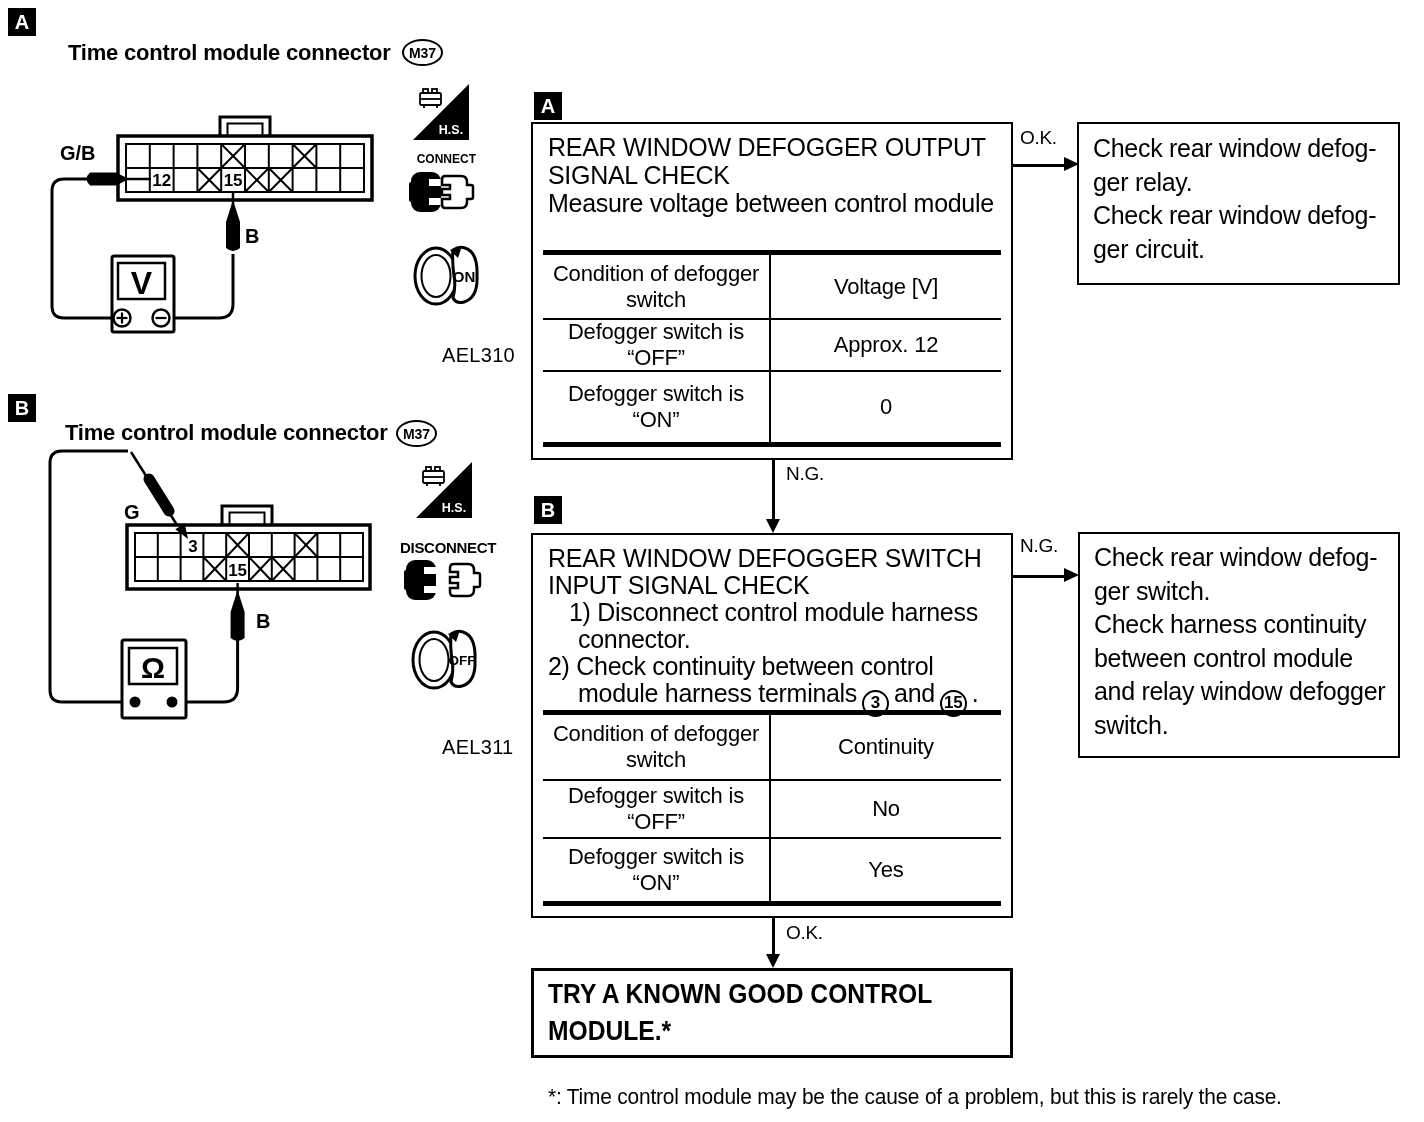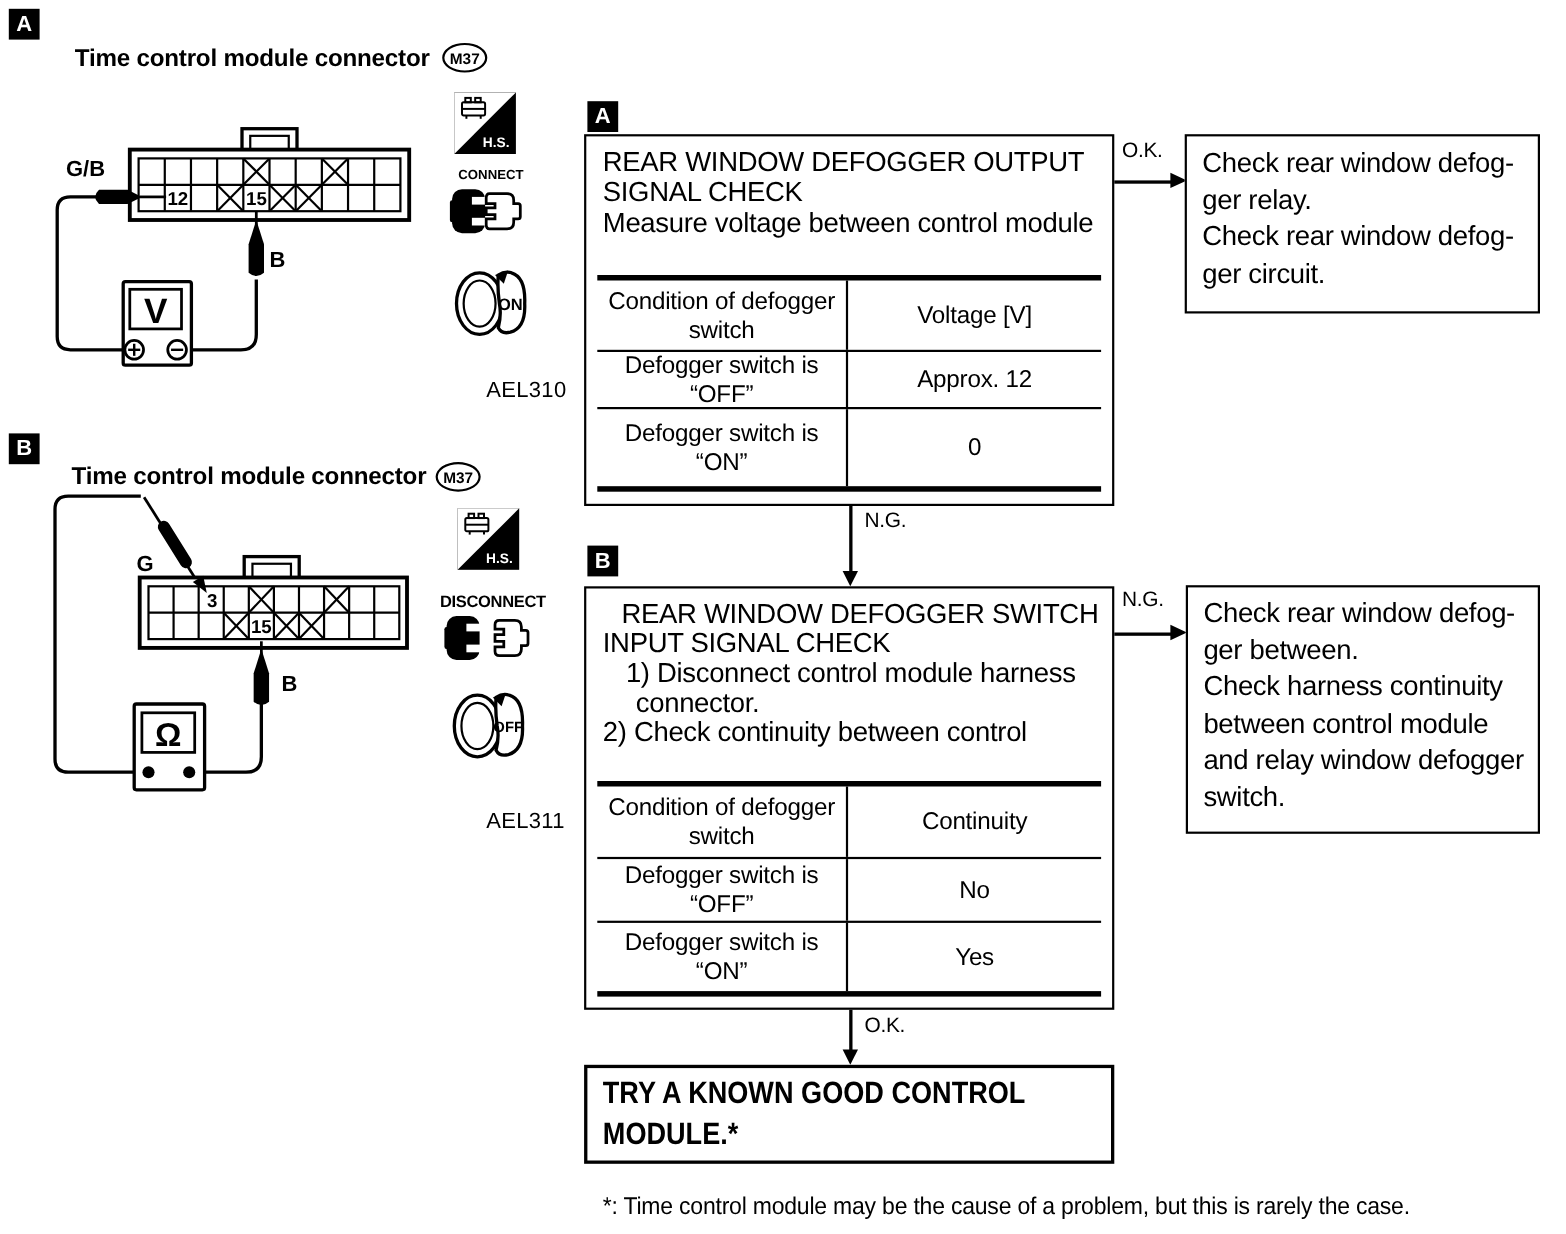--- a/index.html
+++ b/index.html
@@ -263,25 +263,26 @@
     <div>ger circuit.</div>
   </div>
 
   <div class="vline" style="left:772px;top:460px;height:61px;"></div>
   <div class="tri-down" style="left:765.5px;top:519px;"></div>
   <div class="oklabel" style="left:786px;top:463px;">N.G.</div>
 
   <div class="sq" style="left:534px;top:496px;">B</div>
   <div class="fbox" style="left:531px;top:533px;width:482px;height:385px;"></div>
   <div class="flowtext" style="left:548px;top:545px;line-height:27px;">
-    <div style="height:27px;margin-left:17px;">REAR WINDOW DEFOGGER SWITCH</div>
+    <div style="height:27px;">REAR WINDOW DEFOGGER SWITCH</div>
     <div style="height:27px;">INPUT SIGNAL CHECK</div>
     <div style="height:27px;margin-left:21px;">1) Disconnect control module harness</div>
     <div style="height:27px;" class="indent">connector.</div>
     <div style="height:27px;">2) Check continuity between control</div>
+    <div style="height:27px;" class="indent"><span>module harness terminals</span><span class="circ">3</span><span>and</span><span class="circ">15</span><span>.</span></div>
   </div>
   <div class="vtable" style="left:543px;top:710px;width:458px;">
     <div class="vrow" style="height:64px;">
       <div class="vcell c1">Condition of defogger switch</div>
       <div class="vcell c2">Continuity</div>
     </div>
     <div class="vrow sep" style="height:56px;">
       <div class="vcell c1">Defogger switch is “OFF”</div>
       <div class="vcell c2">No</div>
     </div>
@@ -290,21 +291,21 @@
       <div class="vcell c2">Yes</div>
     </div>
   </div>
 
   <div class="oklabel" style="left:1020px;top:535px;">N.G.</div>
   <div class="hline" style="left:1013px;top:575px;width:54px;"></div>
   <div class="tri-right" style="left:1064px;top:568px;"></div>
   <div class="fbox" style="left:1078px;top:532px;width:322px;height:226px;"></div>
   <div class="resulttext" style="left:1094px;top:541px;">
     <div>Check rear window defog-</div>
-    <div>ger between.</div>
+    <div>ger switch.</div>
     <div>Check harness continuity</div>
     <div>between control module</div>
     <div>and relay window defogger</div>
     <div>switch.</div>
   </div>
 
   <div class="vline" style="left:772px;top:918px;height:38px;"></div>
   <div class="tri-down" style="left:765.5px;top:954px;"></div>
   <div class="oklabel" style="left:786px;top:922px;">O.K.</div>
 

